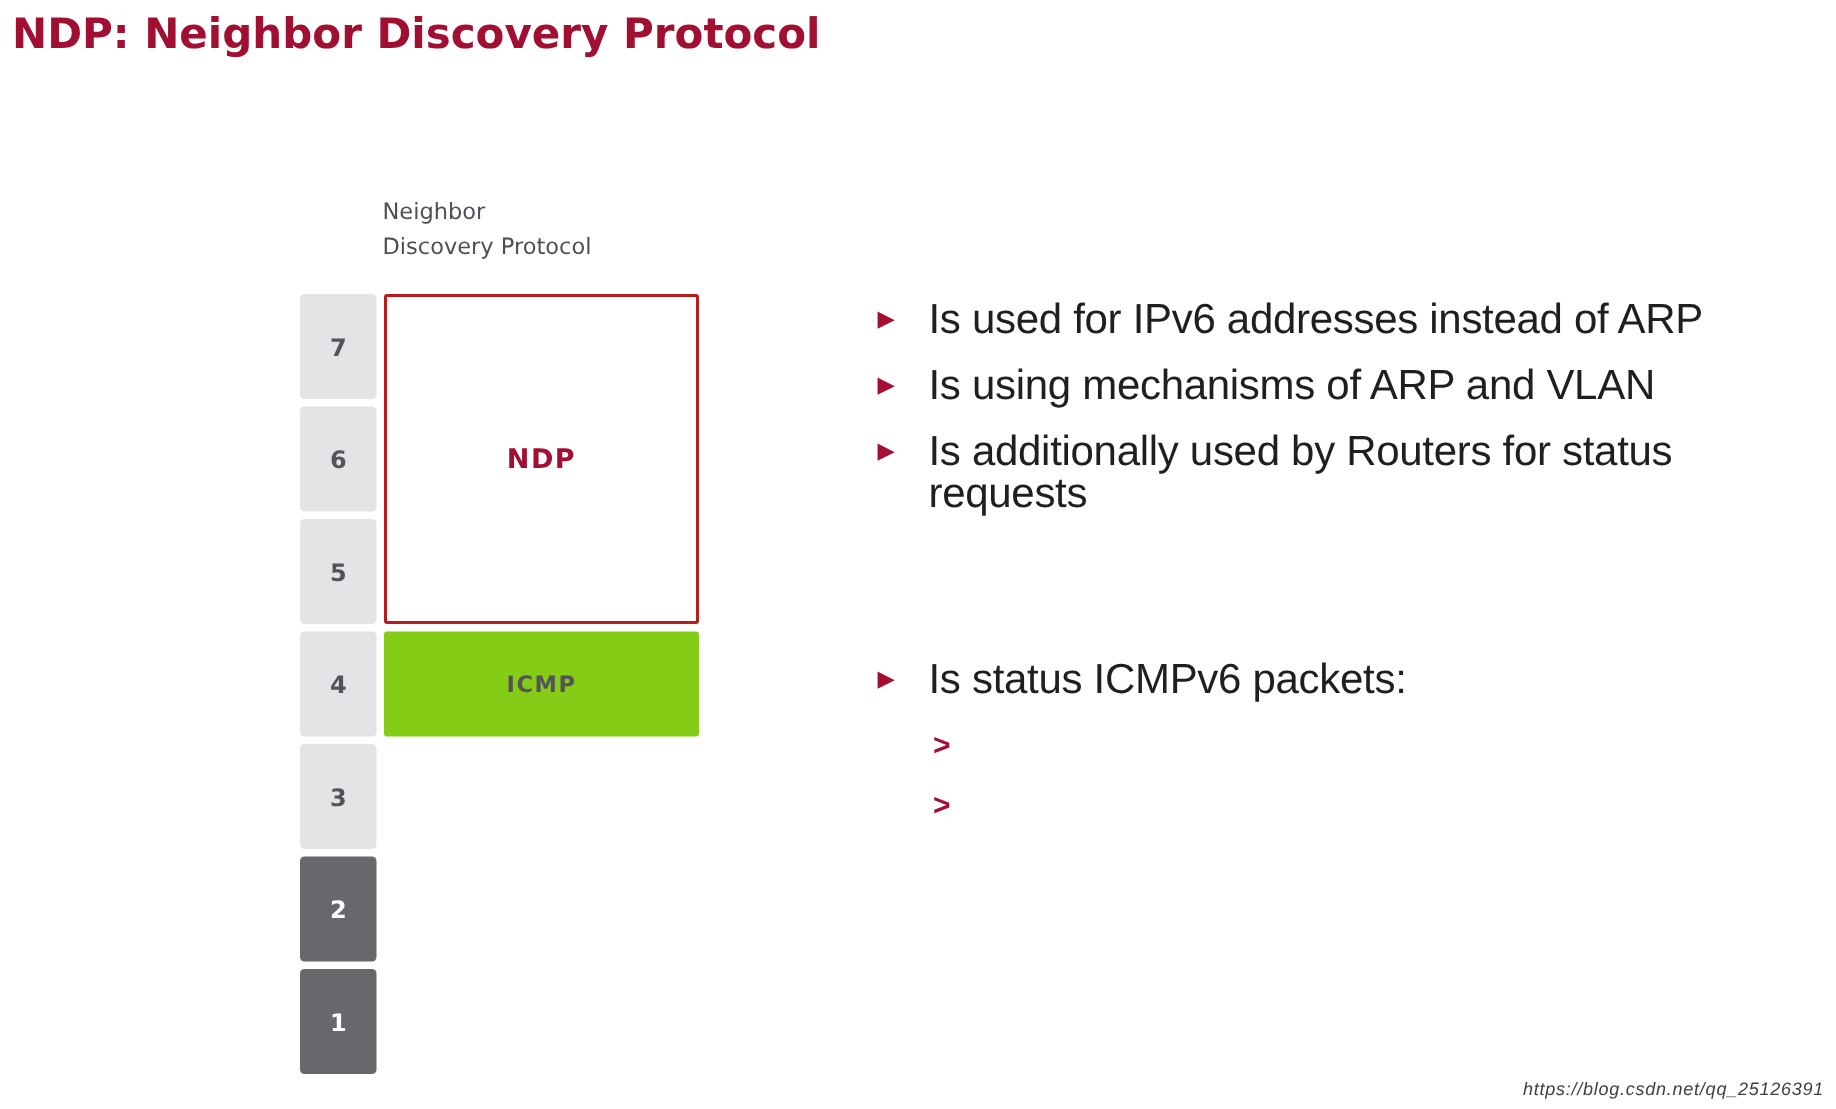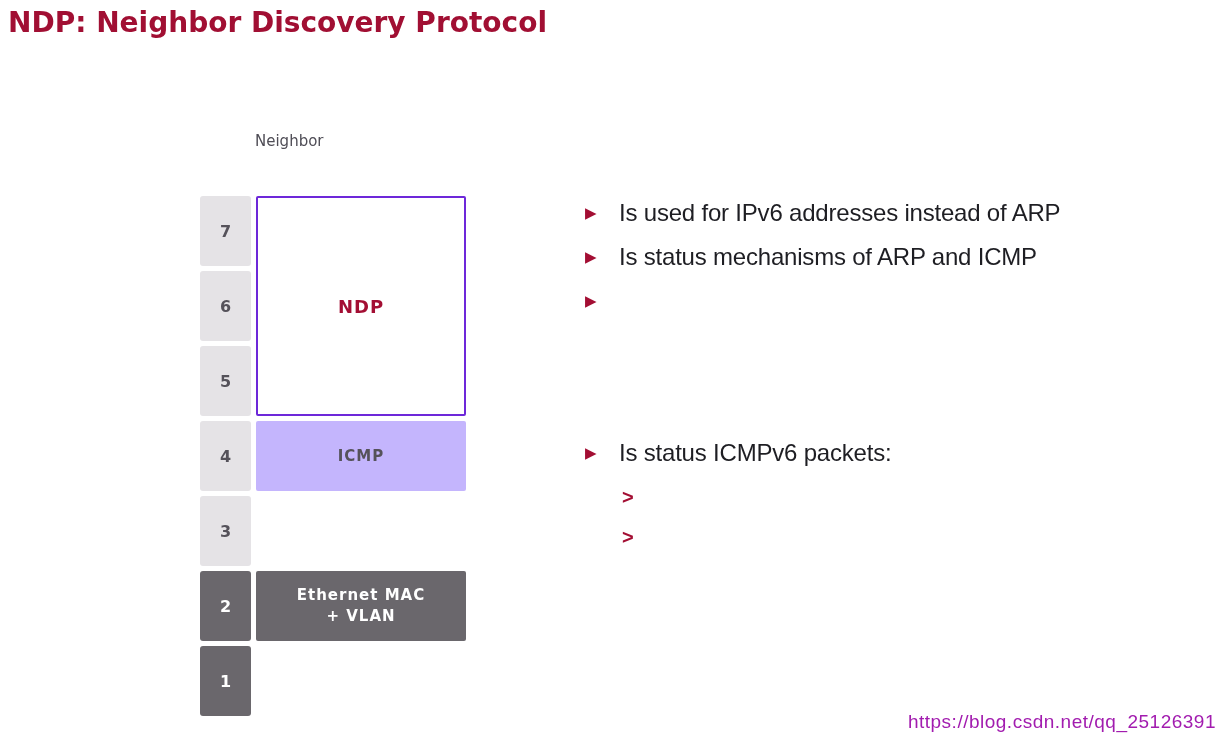--- a/index.html
+++ b/index.html
@@ -32,107 +32,105 @@
   }
   .num-cell{
     display:flex;align-items:center;justify-content:center;
     background:#E5E3E6;border-radius:3px;
     font-family:"DejaVu Sans",sans-serif;
     font-size:16px;font-weight:bold;color:#55525A;
   }
   .num-cell.dark{background:#6A676C;color:#ffffff;}
   .layer-box{
     display:flex;flex-direction:column;align-items:center;justify-content:center;
-    background:#c4b5fd;border-radius:2px;
+    background:#84cc16;border-radius:2px;
     font-family:"DejaVu Sans",sans-serif;
     font-size:15px;font-weight:bold;color:#55525A;
     letter-spacing:1px;text-align:center;line-height:21px;
   }
   .layer-box.dark{background:#6A676C;color:#ffffff;}
   .ndp-box{
     grid-column:2;grid-row:1/span 3;
     background:#ffffff;
-    border:2px solid #6d28d9;border-radius:2px;
+    border:2px solid #b91c1c;border-radius:2px;
     display:flex;align-items:center;justify-content:center;
     font-family:"DejaVu Sans",sans-serif;
     font-size:18px;font-weight:bold;color:#A30E33;letter-spacing:1px;
   }
   .col2{grid-column:2;}
   
   .bullets-top{position:absolute;left:585px;top:199px;width:630px;}
   .bullets-bottom{position:absolute;left:585px;top:439px;width:630px;}
   .bullet{
     display:flex;align-items:flex-start;
     margin-bottom:16px;
   }
   .bullet-marker{
     flex:0 0 34px;
     color:#A30E33;font-size:15px;line-height:28px;
   }
   .bullet-text{
-    font-size:24px;color:#1E1E23;line-height:28px;
+    font-size:28px;color:#1E1E23;line-height:28px;
     letter-spacing:-0.2px;
   }
   .sub-bullet{
     display:flex;align-items:flex-start;
     margin-left:37px;margin-bottom:12px;
   }
   .sub-marker{
     flex:0 0 26px;
     color:#A30E33;font-size:20px;font-weight:bold;line-height:28px;
   }
   .watermark{
     position:absolute;right:8px;bottom:6px;
-    font-size:19px;color:#a21caf;letter-spacing:0.5px;
+    font-size:12px;color:#404040;letter-spacing:0.5px;font-style:italic;
   }
 </style>
 </head>
 <body>
 
 <div class="slide">
 
   <div class="title">NDP: Neighbor Discovery Protocol</div>
 
   <div class="stack-caption">
     <div>Neighbor</div>
+    <div>Discovery Protocol</div>
   </div>
 
   <div class="stack-grid">
     <div class="num-cell" style="grid-row:1">7</div>
     <div class="ndp-box">
       <span>NDP</span>
     </div>
     <div class="num-cell" style="grid-row:2">6</div>
     <div class="num-cell" style="grid-row:3">5</div>
 
     <div class="num-cell" style="grid-row:4">4</div>
     <div class="layer-box col2" style="grid-row:4">ICMP</div>
 
     <div class="num-cell" style="grid-row:5">3</div>
 
     <div class="num-cell dark" style="grid-row:6">2</div>
-    <div class="layer-box dark col2" style="grid-row:6">
-      <div>Ethernet MAC</div>
-      <div>+ VLAN</div>
-    </div>
 
     <div class="num-cell dark" style="grid-row:7">1</div>
   </div>
 
   <div class="bullets-top">
     <div class="bullet">
       <span class="bullet-marker">▶</span>
       <span class="bullet-text">Is used for IPv6 addresses instead of ARP</span>
     </div>
     <div class="bullet">
       <span class="bullet-marker">▶</span>
-      <span class="bullet-text">Is status mechanisms of ARP and ICMP</span>
+      <span class="bullet-text">Is using mechanisms of ARP and VLAN</span>
     </div>
     <div class="bullet">
       <span class="bullet-marker">▶</span>
+      <span class="bullet-text">Is additionally used by Routers for status requests</span>
     </div>
   </div>
 
   <div class="bullets-bottom">
     <div class="bullet">
       <span class="bullet-marker">▶</span>
       <span class="bullet-text">Is status ICMPv6 packets:</span>
     </div>
     <div class="sub-bullet">
       <span class="sub-marker">&gt;</span>

